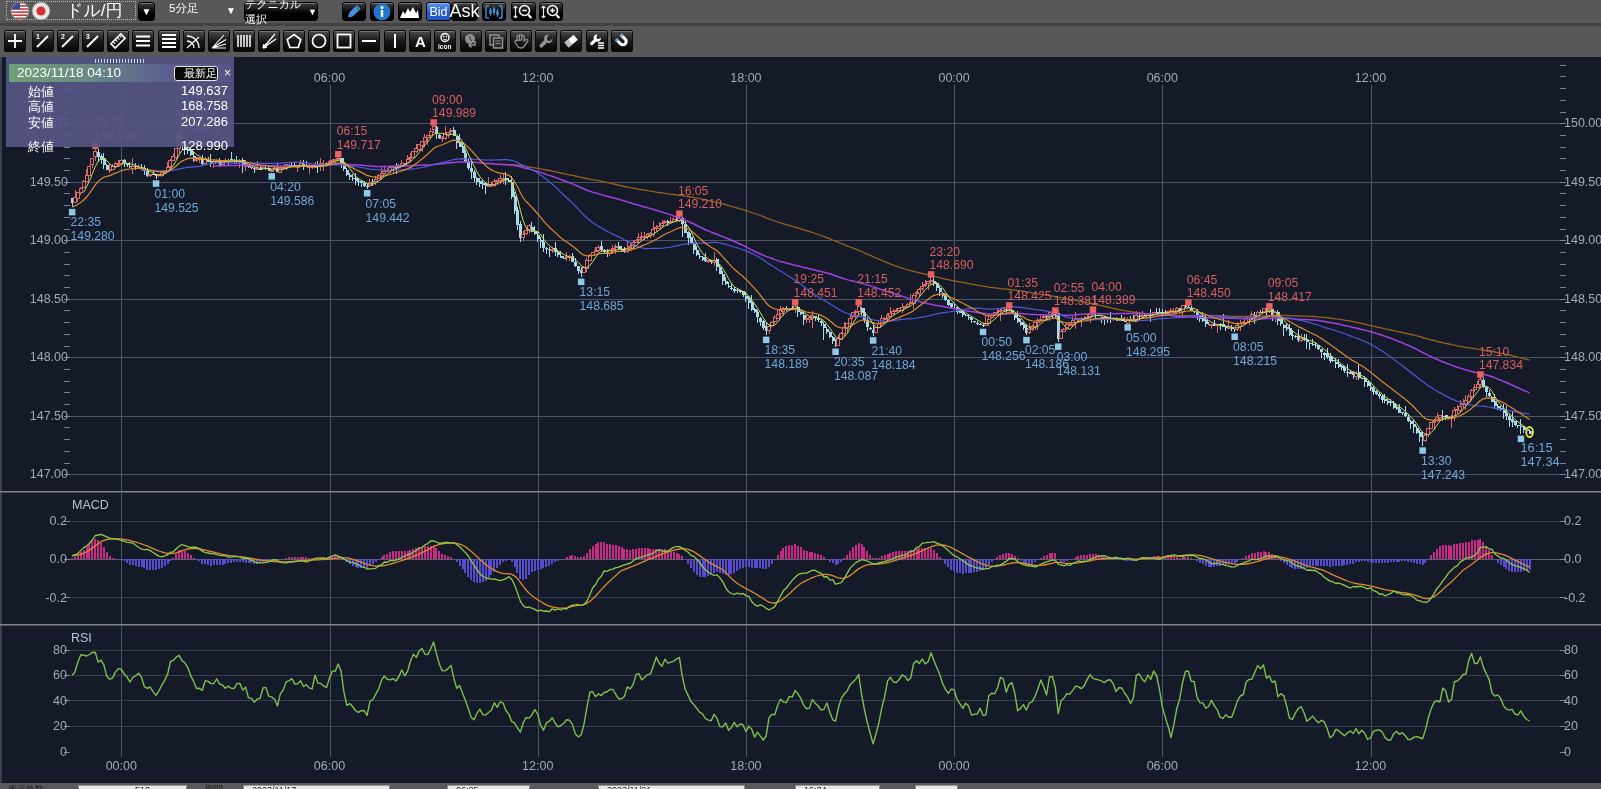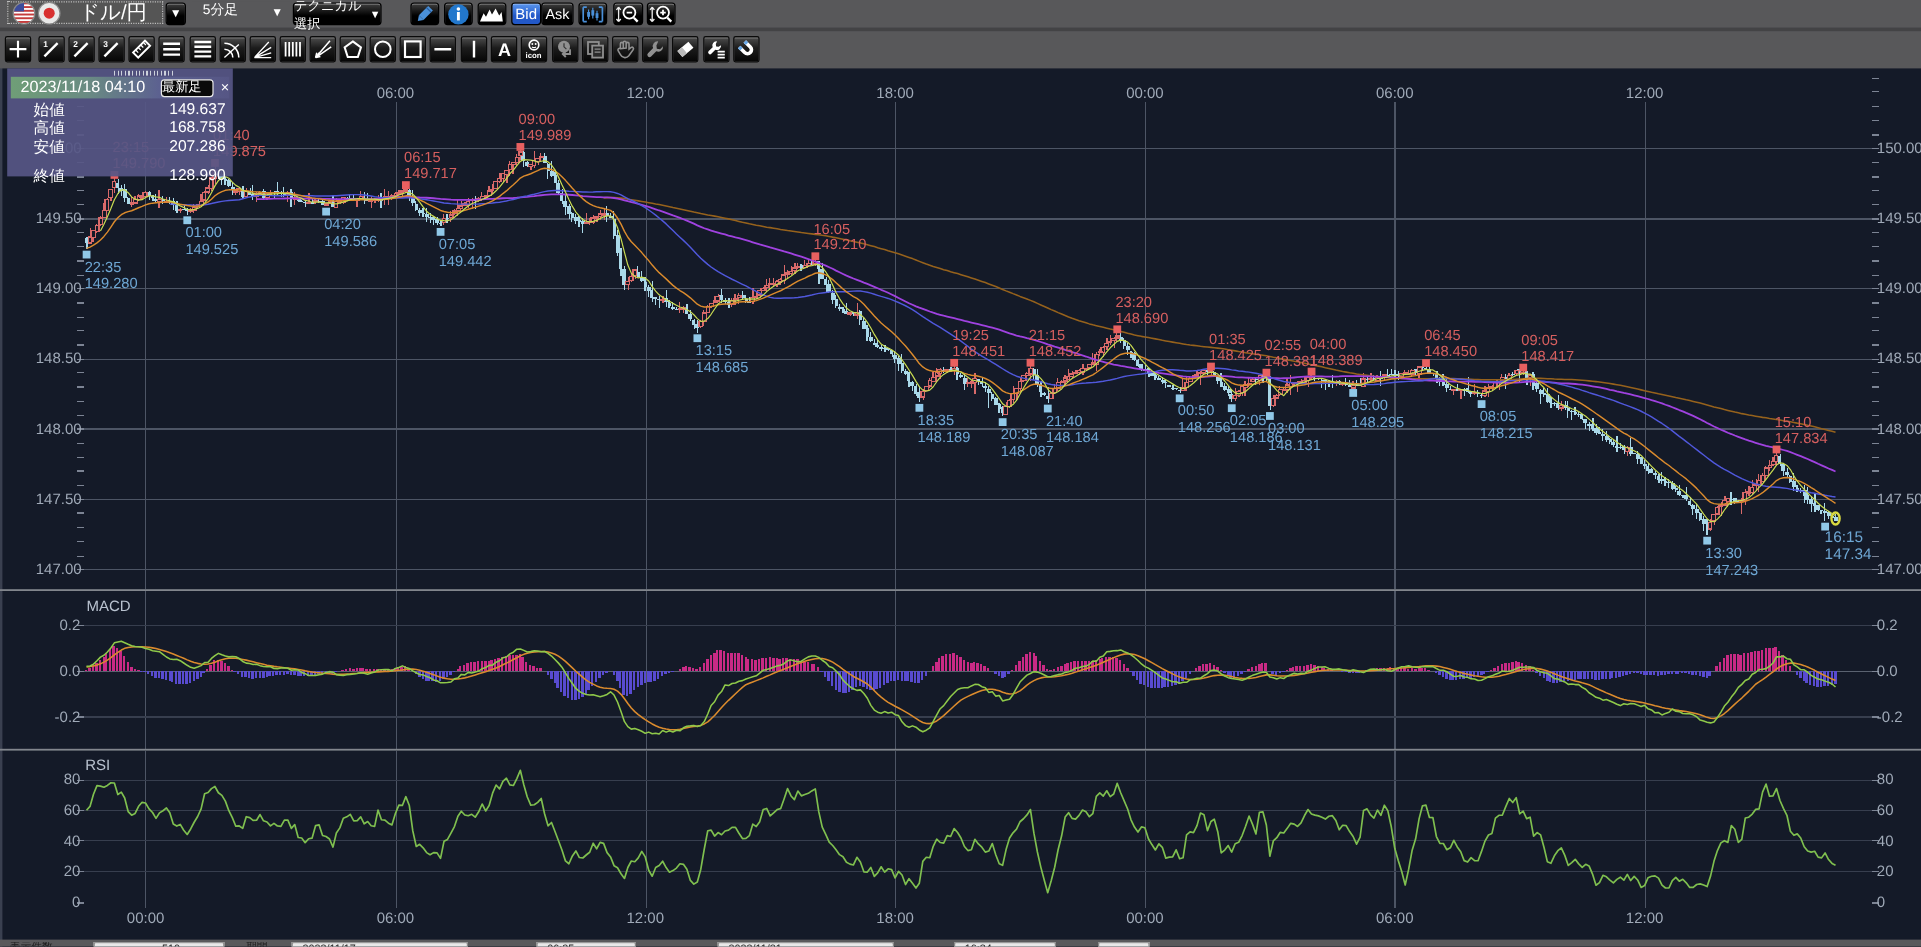--- a/index.html
+++ b/index.html
@@ -3,24 +3,24 @@
 *{margin:0;padding:0;box-sizing:border-box}
 html,body{width:1601px;height:789px;overflow:hidden;background:#0d1118;font-family:"Liberation Sans",sans-serif}
 #stage{position:relative;width:1601px;height:789px}
 #toolbar{position:absolute;left:0;top:0;width:1601px;height:57px;background:#58585a}
 #toolbar .seam{position:absolute;left:0;top:23px;width:100%;height:3px;background:#434345}
 .tb{position:absolute;top:29.5px;width:22px;height:22px;background:linear-gradient(180deg,#4e4e4e 0%,#1c1c1c 45%,#060606 100%);border:1px solid #0a0a0a;box-shadow:inset 0 1px 0 rgba(255,255,255,.25);border-radius:2px;display:flex;align-items:center;justify-content:center}
 .b1{position:absolute;top:2px;height:19px;background:linear-gradient(180deg,#3f3f3f,#000 60%);border:1px solid #000;border-radius:3px;box-shadow:inset 0 1px 0 rgba(255,255,255,.3);color:#fff;display:flex;align-items:center;justify-content:center}
 #selPair{position:absolute;left:6px;top:1px;width:130px;height:19px;background:#555;border:1px dotted #bbb;display:flex;align-items:center;color:#fff}
 #selTri{left:138px;width:17px}
 #selTf{position:absolute;left:160px;top:1px;width:83px;height:19px;background:#58585a;color:#fff;font-size:11.5px;display:flex;align-items:flex-start}
-#info{position:absolute;left:6px;top:57px;width:188px;height:90px;background:rgba(86,86,133,0.93);z-index:5}
+#info{position:absolute;left:6px;top:57px;width:228px;height:90px;background:rgba(86,86,133,0.93);z-index:5}
 #info .dots{position:absolute;left:89px;top:2px;width:50px;height:4px;background:repeating-linear-gradient(90deg,#cdd2dc 0 1px,transparent 1px 3px)}
 #info .hd{position:absolute;left:3px;top:7px;right:3px;height:18px;background:linear-gradient(90deg,#6f9e77,#6a8b83 35%,#5c6190 68%,#565685);color:#fff;font-size:13.5px;line-height:18px;padding-left:8px}
-#info .btn{position:absolute;right:16px;top:9px;width:44px;height:15px;background:#0a0a0a;border:1.5px solid #e8e8e8;border-radius:3px;color:#fff;font-size:11px;line-height:13px;text-align:left}
+#info .btn{position:absolute;right:16px;top:9px;width:44px;height:15px;background:#0a0a0a;border:1.5px solid #e8e8e8;border-radius:3px;color:#fff;font-size:11px;line-height:13px;text-align:right}
 #info .x{position:absolute;right:3px;top:9px;color:#fff;font-size:12px}
 #info .r{position:absolute;left:22px;right:6px;height:15px;color:#fff;font-size:13px;display:flex;justify-content:space-between}
 #bbar{position:absolute;left:0;top:783px;width:1601px;height:6px;background:#59595b;z-index:6}
 #bbar div{position:absolute;top:2px;height:4px;background:#e8e8e8;border-left:1px solid #888;border-right:1px solid #888;border-top:1px solid #999;overflow:hidden;color:#222;font-size:9px;line-height:9px}
 #bbar .lb{position:absolute;top:2px;height:4px;overflow:hidden;color:#1c1c1c;font-size:9px;line-height:8px;background:none;border:none}
 </style></head><body>
 <div id="stage">
 <svg width="1601" height="789" font-family="Liberation Sans, sans-serif">
       <rect x="0" y="56" width="1601" height="733" fill="#141a28"></rect>
       <defs>
@@ -268,21 +268,21 @@
           <rect x="8.8" y="8" width="2.4" height="7" fill="#fff"></rect>
           <circle cx="10" cy="5.5" r="1.5" fill="#fff"></circle>
         </svg>
       </div>
 <div class="b1" style="left:398px;width:24px">
         <svg width="22" height="14" viewBox="0 0 22 14">
           <path d="M1 13L4 6l2 3 3-6 2 4 3-5 3 6 2-3 1 8z" fill="#fff"></path>
         </svg>
       </div>
 <div class="b1" style="left:426px;width:25px;background:linear-gradient(180deg,#5b97ee,#2258c8 60%);font-size:12.5px">Bid</div>
-<div class="b1" style="left:451px;width:27px;font-size:12px">Ask</div>
+<div class="b1" style="left:451px;width:27px;font-size:18px">Ask</div>
 <div class="b1" style="left:482px;width:24px">
         <svg width="20" height="16" viewBox="0 0 20 16">
           <path d="M2 2v12M18 2v12M2 2h3M2 14h3M18 2h-3M18 14h-3" stroke="#4a90d9" stroke-width="1.4" fill="none"></path>
           <path d="M6.5 4v8M10 2.5v9M13.5 5v8" stroke="#4a90d9"></path>
           <rect x="5.3" y="6" width="2.4" height="4" fill="#4a90d9"></rect>
           <rect x="8.8" y="4.5" width="2.4" height="4.5" fill="#4a90d9"></rect>
           <rect x="12.3" y="7" width="2.4" height="4" fill="#4a90d9"></rect>
         </svg>
       </div>
 <div class="b1" style="left:510.5px;width:25px">

